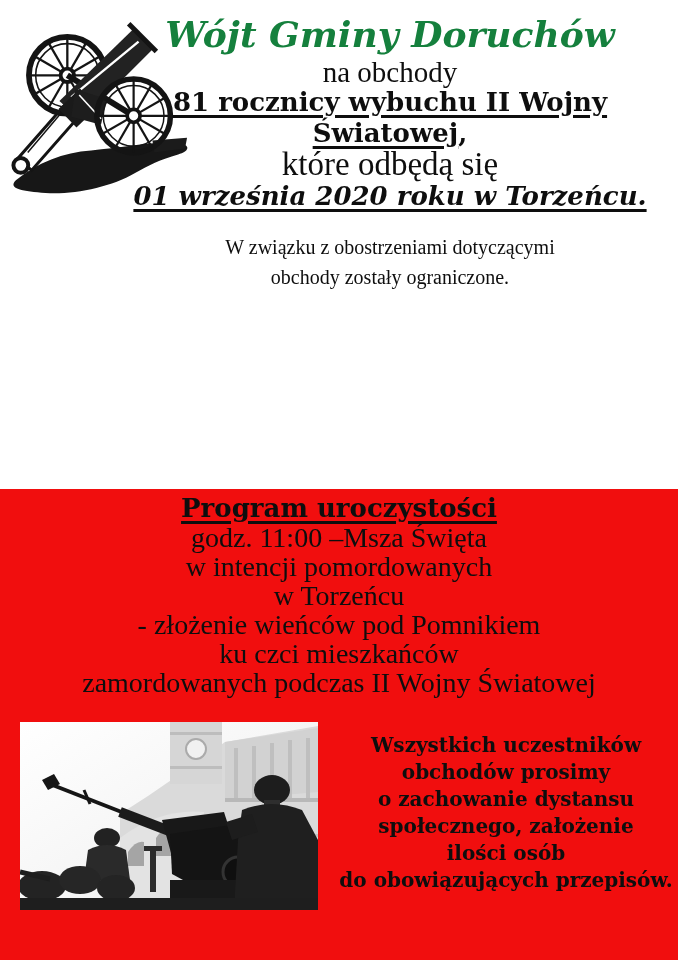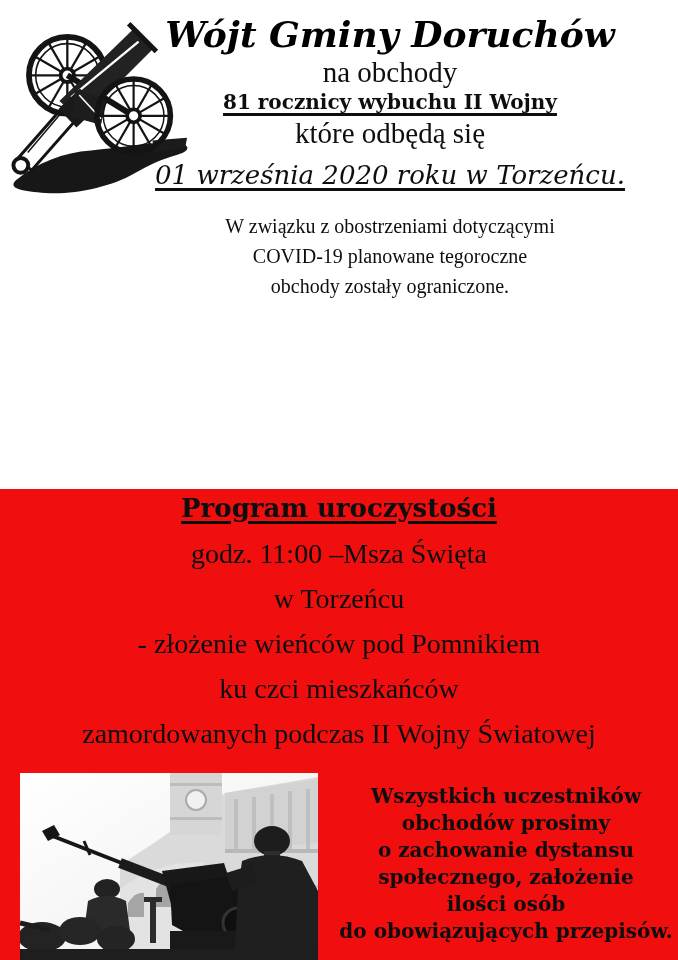--- a/index.html
+++ b/index.html
@@ -12,32 +12,32 @@
 
   
   .cannon{position:absolute;left:4px;top:4px;width:188px;height:198px;}
   .white-content{position:absolute;left:110px;top:0;width:560px;text-align:center;}
   .title{
     margin:11px 0 0;font-family:"DejaVu Serif",serif;font-weight:bold;font-style:italic;
     font-size:36px;line-height:46px;white-space:nowrap;
   }
   .l-intro{margin:27px 0 0;font-size:35px;line-height:42px;white-space:nowrap;}
   .l-intro2{margin:0;font-size:29px;line-height:30px;}
-  .l-ev{margin:0;font-family:"DejaVu Serif",serif;font-weight:bold;font-size:20px;line-height:31px;white-space:nowrap;}
-  .l-when{margin:0;font-size:29px;line-height:31px;}
-  .l-date{margin:10px;font-family:"DejaVu Serif",serif;font-weight:normal;font-style:italic;font-size:26px;line-height:32px;white-space:nowrap;}
+  .l-ev{margin:0;font-family:"DejaVu Serif",serif;font-weight:bold;font-size:26px;line-height:31px;white-space:nowrap;}
+  .l-when{margin:0;font-size:33px;line-height:31px;}
+  .l-date{margin:0;font-family:"DejaVu Serif",serif;font-weight:bold;font-style:italic;font-size:26px;line-height:32px;white-space:nowrap;}
   .u{text-decoration:underline;text-decoration-thickness:2.5px;text-underline-offset:4px;}
   .covid{margin:20px 0 0;font-size:20px;line-height:30px;}
   .covid p{margin:0;white-space:nowrap;}
 
   
   .red-section{position:absolute;left:0;top:489px;width:678px;height:471px;text-align:center;}
   .p-h{margin:0;font-family:"DejaVu Serif",serif;font-weight:bold;font-size:26px;line-height:30px;}
   .p-h:first-child{padding-top:4px;}
-  .p-line{margin:16px;font-size:28px;line-height:29px;white-space:nowrap;}
+  .p-line{margin:0;font-size:28px;line-height:29px;white-space:nowrap;}
 
   .bottom-row{display:flex;margin-top:25px;align-items:flex-start;}
   .photo{width:298px;height:188px;margin-left:20px;flex:0 0 auto;background:#ffffff;}
   .photo svg{display:block;width:298px;height:188px;}
   .notice{flex:1;padding:10px 4px 0 20px;text-align:center;
     font-family:"DejaVu Serif",serif;font-weight:bold;font-size:20px;line-height:27px;}
   .notice p{margin:0;white-space:nowrap;}
 </style>
 </head>
 <body>
@@ -87,35 +87,36 @@
       <rect x="60" y="92" width="30" height="26" transform="rotate(-44 75 105)" fill="#1a1a1a"></rect>
 
       <polygon points="72,86 104,96 98,122 68,114" fill="#1d1d1d"></polygon>
       <line x1="76" y1="92" x2="98" y2="116" stroke="#ffffff" stroke-width="1.6"></line>
 
       <use href="#wheel" transform="translate(131,113) scale(0.93)"></use>
     </svg>
   </div>
 
   <div class="white-content">
-    <h1 class="title" style="color:#000000;">Wójt Gminy Doruchów</h1>
+    <h1 class="title" style="color:#15803d;">Wójt Gminy Doruchów</h1>
     <p class="l-intro2">na obchody</p>
     <p class="l-ev u">81 rocznicy wybuchu II Wojny</p>
+    <p class="l-ev"><span class="u">Światowej</span><span>,</span></p>
     <p class="l-when">które odbędą się</p>
     <p class="l-date u">01 września 2020 roku w Torzeńcu.</p>
     <div class="covid">
       <p>W związku z obostrzeniami dotyczącymi</p>
-      <p>COVID-19 planowane tegoroczne</p>
       <p>obchody zostały ograniczone.</p>
     </div>
   </div>
 
   <div class="red-section" style="background:#f10e0e;">
     <p class="p-h u">Program uroczystości</p>
     <p class="p-line">godz. 11:00 –Msza Święta</p>
+    <p class="p-line">w intencji pomordowanych</p>
     <p class="p-line">w Torzeńcu</p>
     <p class="p-line">- złożenie wieńców pod Pomnikiem</p>
     <p class="p-line">ku czci mieszkańców</p>
     <p class="p-line">zamordowanych podczas II Wojny Światowej</p>
 
     <div class="bottom-row">
 
       <div class="photo">
         <svg viewBox="0 0 298 188" width="298" height="188" preserveAspectRatio="none" xmlns="http://www.w3.org/2000/svg">
           <defs>

